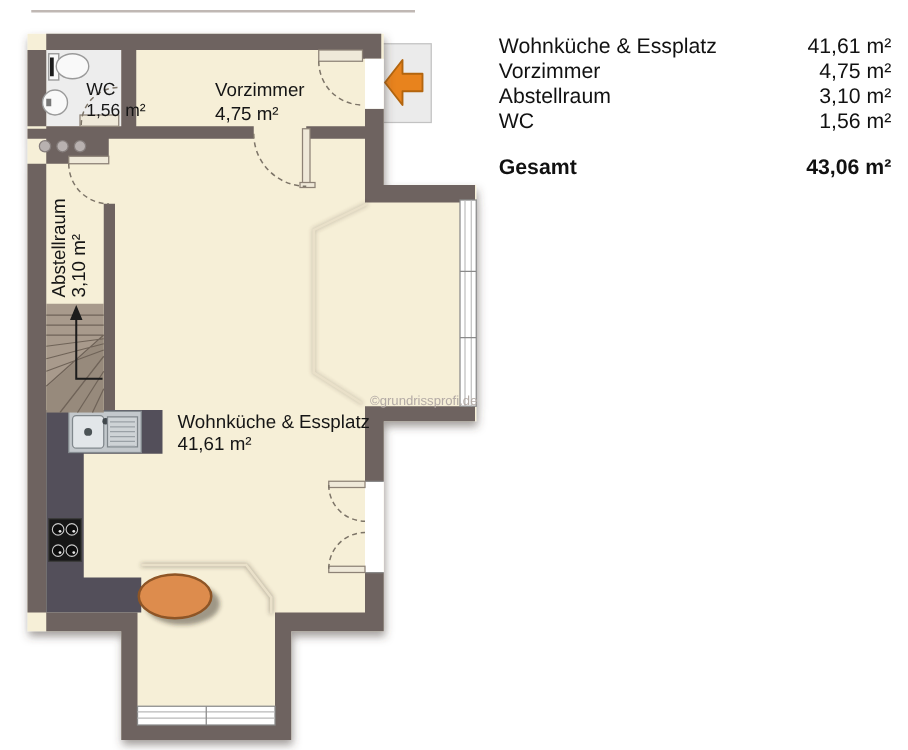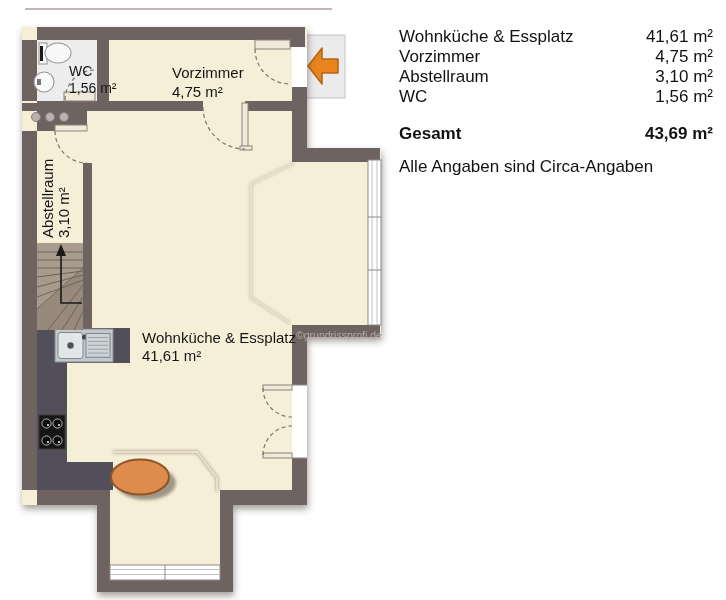--- a/index.html
+++ b/index.html
@@ -26,21 +26,21 @@
   .nline{fill:none;stroke:#e9e0c9;stroke-width:2;}
   .nshadow{fill:none;stroke:rgba(70,58,48,.4);stroke-width:3;}
   .opening{fill:#ffffff;}
 
   
   .rlabel{position:absolute;font-size:15px;line-height:19px;color:#151515;white-space:nowrap;}
   .rlabel.small{font-size:14px;line-height:17px;}
   .abst{position:absolute;left:40px;top:238px;transform:rotate(-90deg);transform-origin:0 0;
         font-size:15px;line-height:16px;color:#151515;white-space:nowrap;}
   .abst span{display:block;}
-  .watermark{position:absolute;left:296px;top:329px;font-size:10.5px;
+  .watermark{position:absolute;left:296px;top:315px;font-size:10.5px;
              color:var(--c-watermark,#b3aaa5);white-space:nowrap;}
 
   
   .legend{position:absolute;left:399px;top:27px;width:314px;font-size:17px;line-height:20px;color:#111;}
   .legend-row{display:flex;justify-content:space-between;}
   .legend-row.total{font-weight:bold;margin-top:17px;}
   .legend-note{margin-top:13px;}
 </style>
 </head>
 <body>
@@ -231,18 +231,17 @@
     <div class="legend-row">
       <span>Abstellraum</span>
       <span>3,10 m²</span>
     </div>
     <div class="legend-row">
       <span>WC</span>
       <span>1,56 m²</span>
     </div>
     <div class="legend-row total">
       <span>Gesamt</span>
-      <span>43,69 m²</span>
-    </div>
-    <div class="legend-note">Alle Angaben sind Circa-Angaben</div>
+      <span>43,06 m²</span>
+    </div>
   </div>
 
 </div>
 
 </body></html>

